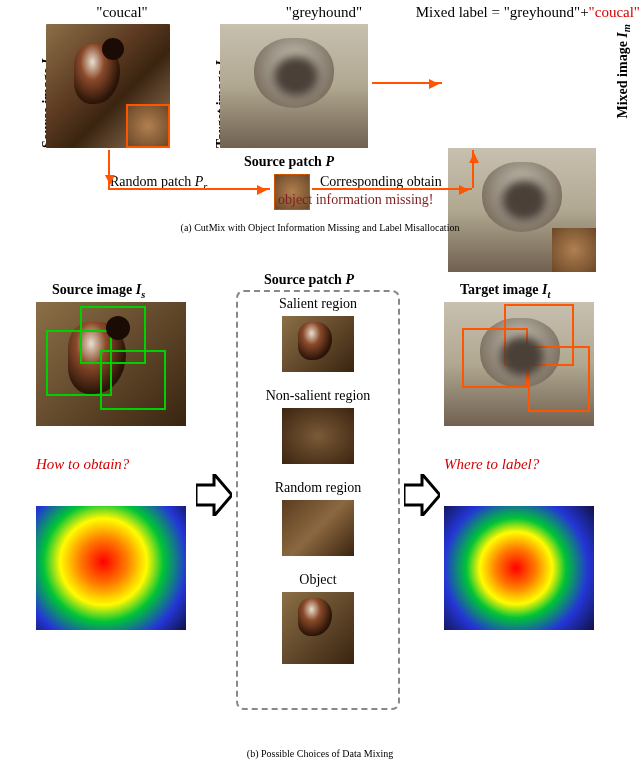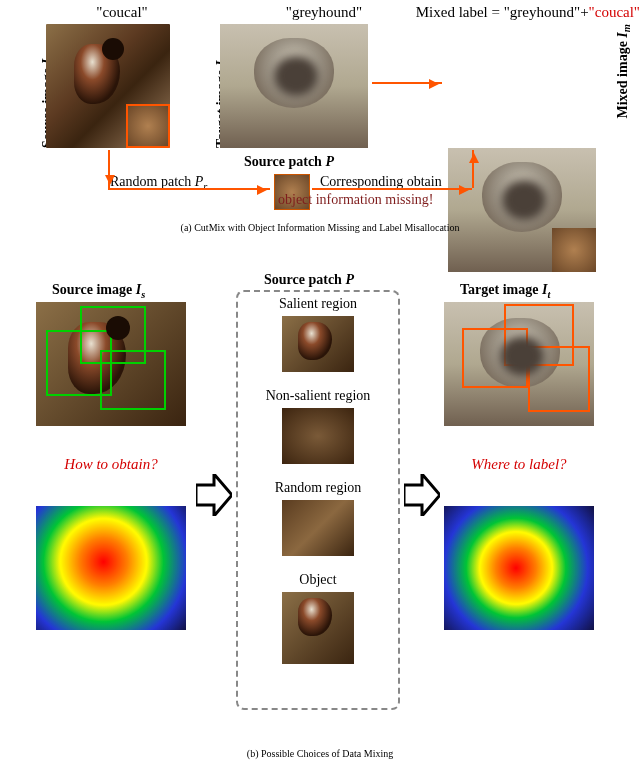--- a/index.html
+++ b/index.html
@@ -43,21 +43,21 @@
       filter:brightness(1.05);
       }
     .srcimg-b { position:absolute; width:150px; height:124px; background:linear-gradient(135deg,#8b6f47,#3a2410); overflow:hidden;}
     .srcimg-b::before{content:"";position:absolute;left:32px;top:20px;width:58px;height:72px;background:radial-gradient(ellipse at 40% 30%,#e8e0d0 0%,#8b4a2a 30%,#2a1408 70%);border-radius:40% 50% 60% 40%;}
     .srcimg-b::after{content:"";position:absolute;left:70px;top:14px;width:24px;height:24px;background:#1a0c04;border-radius:50%;}
     .tgtimg-b { position:absolute; width:150px; height:124px; background:linear-gradient(180deg,#c8c0b0 0%,#b0a890 50%,#706050 100%); overflow:hidden;}
     .tgtimg-b::before{content:"";position:absolute;left:36px;top:16px;width:80px;height:70px;background:radial-gradient(ellipse at 50% 40%,#d8d0c0 0%,#a0988a 40%,#605040 100%);border-radius:45% 45% 50% 50%;}
     .tgtimg-b::after{content:"";position:absolute;left:56px;top:34px;width:44px;height:40px;background:#4a4038;border-radius:50%;filter:blur(4px);}
     .greenbox{position:absolute;border:2px solid #00d000;}
     .orangebox{position:absolute;border:2px solid #ff5500;}
-    .qmark{position:absolute;font-size:15px;font-style:italic;color:#d40000;text-align:center;}
+    .qmark{position:absolute;font-size:15px;font-style:italic;color:#d40000;text-align:left;}
     .ptitle{position:absolute;font-size:14px;text-align:center;}
     .bold{font-weight:bold;}
     .math-i{font-style:italic;font-family:'Times New Roman',serif;}
     .sub{font-size:0.75em;vertical-align:sub;}
   </style>
 </head>
 <body>
 
 <div class="label-top" style="left:62px;top:4px;width:120px">"coucal"</div>
 <div class="label-top" style="left:264px;top:4px;width:120px">"greyhound"</div>

